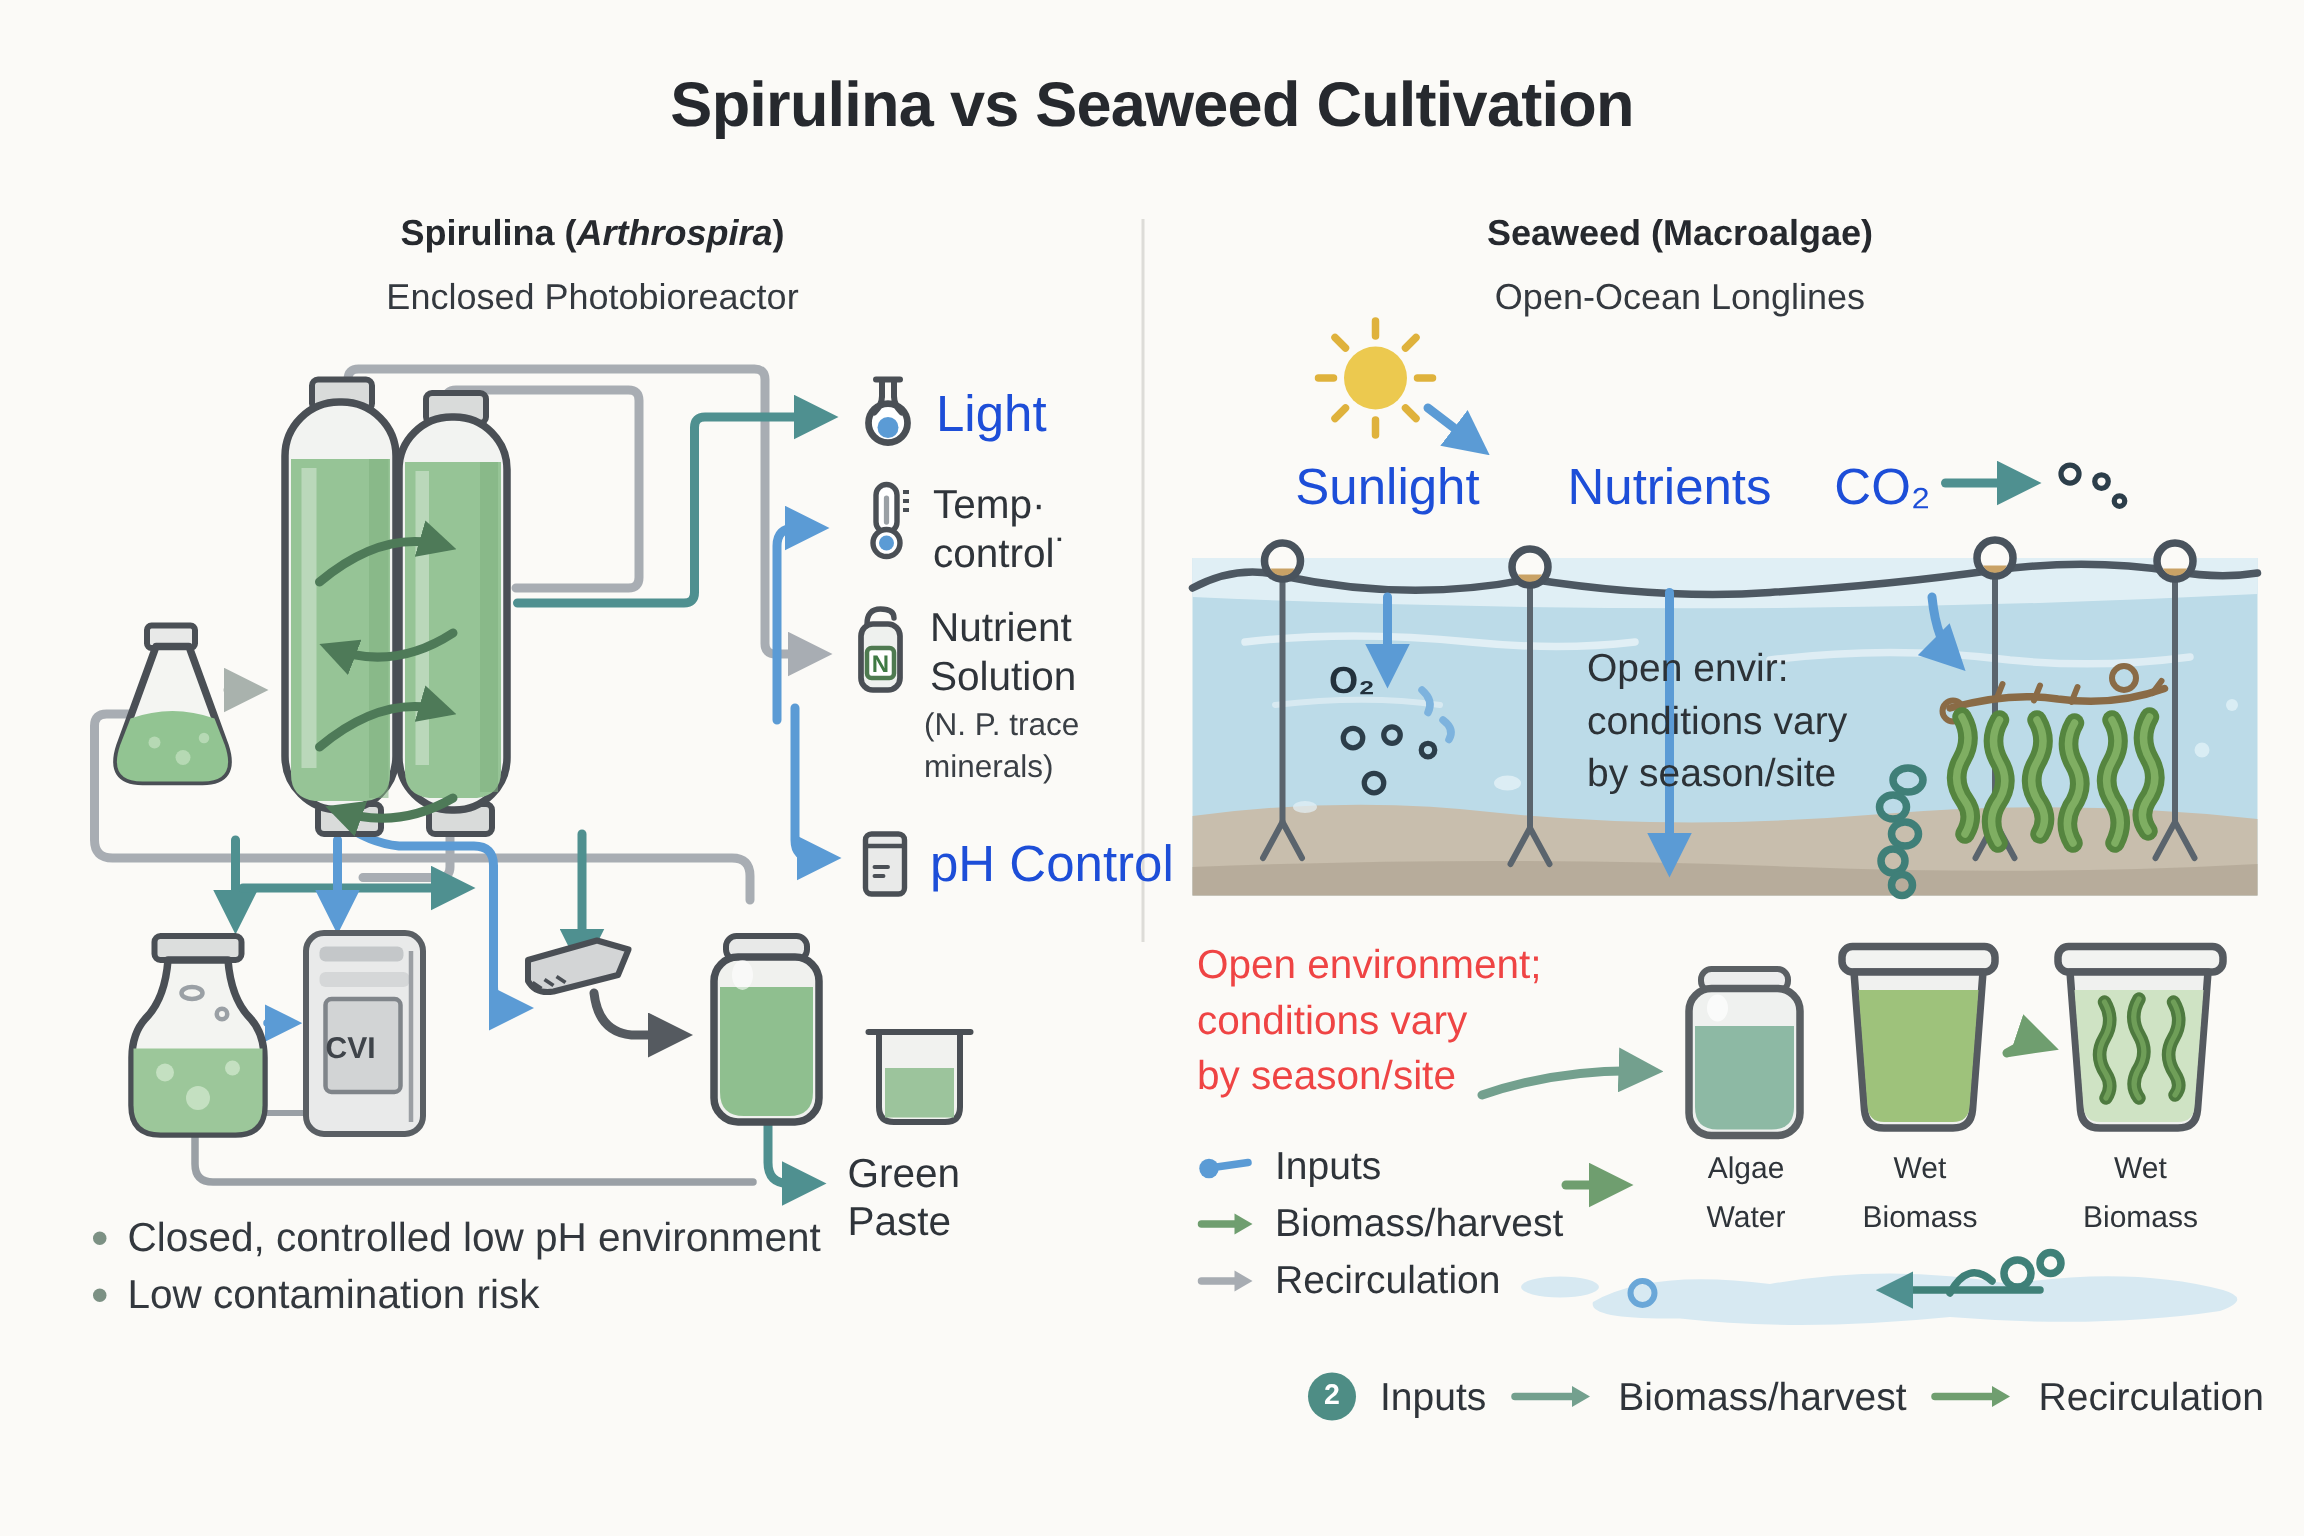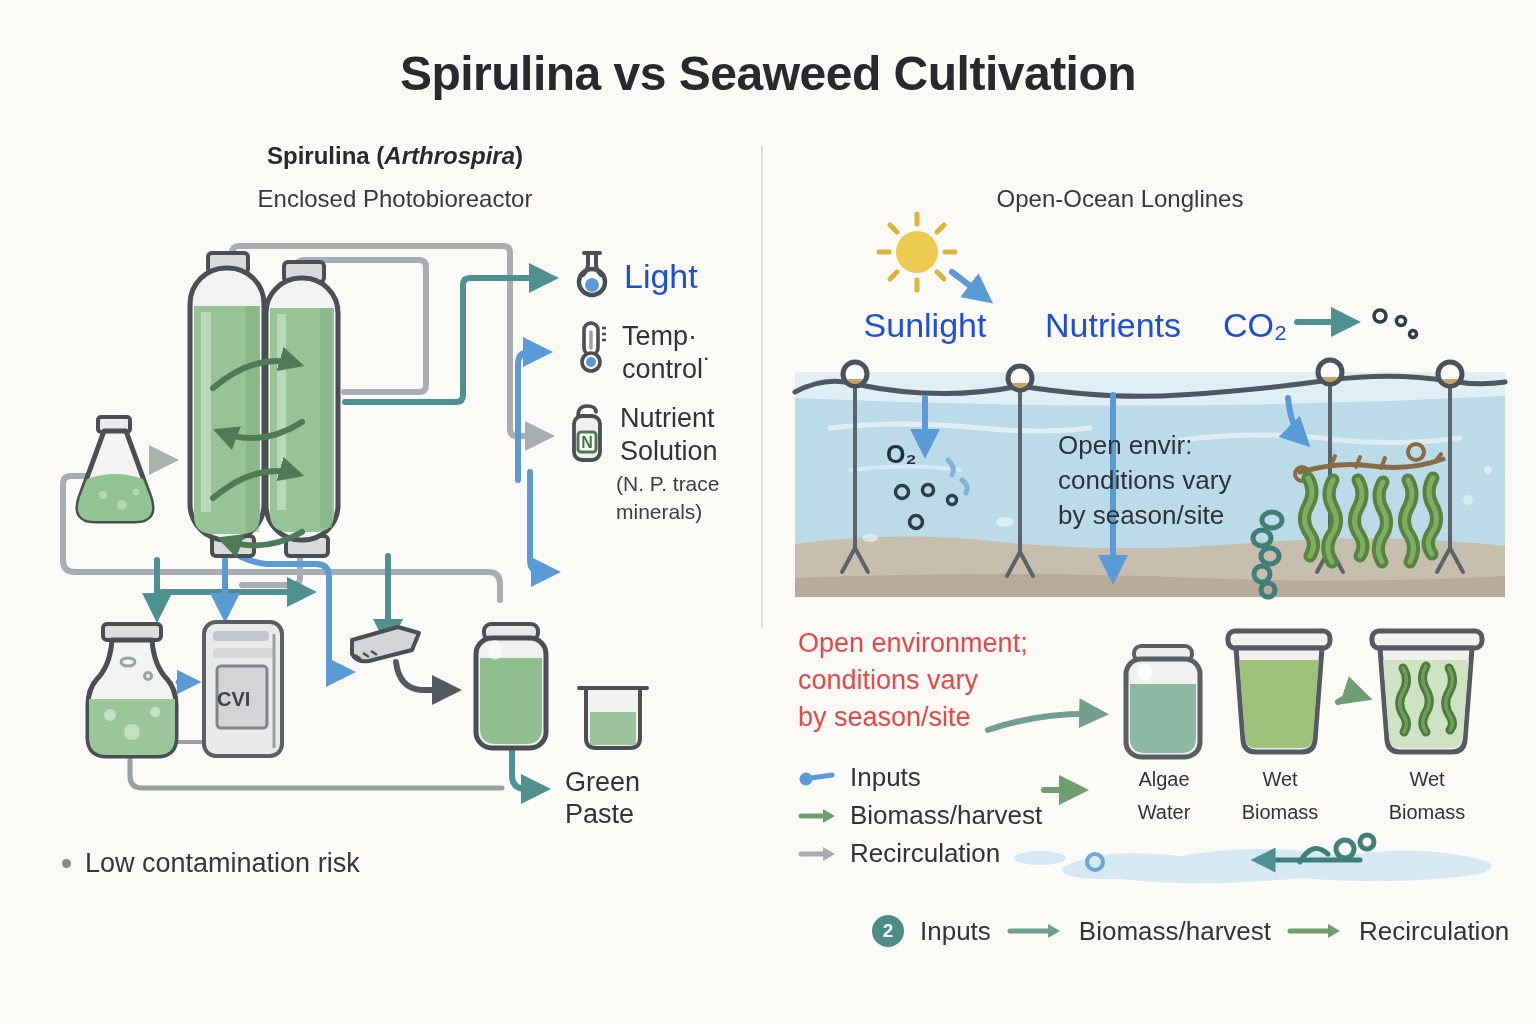--- a/index.html
+++ b/index.html
@@ -1,19 +1,19 @@
 <!DOCTYPE html>
 <html><head>
 <meta charset="utf-8">
 <style>
   html,body{margin:0;padding:0;}
   body{font-family:"Liberation Sans", sans-serif; background:#fbfaf7;}
   #stage{position:relative;width:1536px;height:1024px;background:#fbfaf7;overflow:hidden;color:#2b3036;}
   .abs{position:absolute;}
-  .title{left:0;top:46px;width:1536px;text-align:center;font-size:48px;font-weight:700;letter-spacing:-0.5px;color:#26292e;}
+  .title{left:0;top:46px;width:1536px;text-align:center;font-size:42px;font-weight:700;letter-spacing:-0.5px;color:#26292e;}
   .hd{font-size:24px;font-weight:700;text-align:center;color:#26292e;}
   .sub{font-size:24px;font-weight:400;text-align:center;color:#34393f;}
   .lbl{font-size:34px;color:#1d4ed8;}
   .lbl2{font-size:27px;line-height:33px;color:#2f343a;}
   .note{font-size:21px;line-height:28px;color:#3a3f45;}
   .row{display:flex;align-items:center;gap:12px;}
   .rowtop{display:flex;align-items:flex-start;gap:12px;}
   .bullet-row{display:flex;align-items:center;gap:14px;font-size:27px;color:#33383e;}
   .dot{width:9px;height:9px;border-radius:50%;background:#7c9184;flex:0 0 auto;}
   .watertext{font-size:26px;line-height:35px;color:#2c3237;}
@@ -308,20 +308,21 @@
     </g>
   </svg>
 
   <div class="abs title">Spirulina vs Seaweed Cultivation</div>
 
   <div class="abs hd" style="left:130px;top:142px;width:530px;">
     <span>Spirulina (</span><i>Arthrospira</i><span>)</span>
   </div>
   <div class="abs sub" style="left:130px;top:185px;width:530px;">Enclosed Photobioreactor</div>
 
+  <div class="abs hd" style="left:860px;top:142px;width:520px;">Seaweed (Macroalgae)</div>
   <div class="abs sub" style="left:860px;top:185px;width:520px;">Open-Ocean Longlines</div>
 
   <div class="abs divider" style="left:761px;top:146px;"></div>
 
   <div class="abs row" style="left:572px;top:250px;">
     <svg width="40" height="52" viewBox="0 0 40 52">
       <path d="M12,3 H28 M16,3 V14 M24,3 V14" stroke="#4a4f55" stroke-width="4" stroke-linecap="round" fill="none"></path>
       <circle cx="20" cy="32" r="13" fill="#ffffff" stroke="#4a4f55" stroke-width="4.5"></circle>
       <path d="M16,14 Q16,20 11,25 M24,14 Q24,20 29,25" stroke="#4a4f55" stroke-width="4" fill="none" stroke-linecap="round"></path>
       <circle cx="20" cy="35" r="7" fill="#5b9bd5"></circle>
@@ -353,29 +354,41 @@
     <div class="lbl2">
       <div>Nutrient</div>
       <div>Solution</div>
     </div>
   </div>
   <div class="abs note" style="left:616px;top:470px;">
     <div>(N. P. trace</div>
     <div>minerals)</div>
   </div>
 
+  <div class="abs row" style="left:572px;top:552px;">
+    <svg width="36" height="48" viewBox="0 0 36 48">
+      <rect x="5" y="4" width="26" height="40" rx="4" fill="#e9eae9" stroke="#4a4f55" stroke-width="3.6"></rect>
+      <path d="M5,12 H31" stroke="#4a4f55" stroke-width="3"></path>
+      <path d="M11,26 h9 M11,32 h6" stroke="#4a4f55" stroke-width="2.6" stroke-linecap="round"></path>
+    </svg>
+    <span class="lbl">pH Control</span>
+  </div>
 
   <div class="abs cvi" style="left:217px;top:688px;width:50px;">CVI</div>
 
 
   <div class="abs greenpaste" style="left:565px;top:766px;">
     <div>Green</div>
     <div>Paste</div>
   </div>
 
+  <div class="abs bullet-row" style="left:62px;top:810px;">
+    <span class="dot"></span>
+    <span>Closed, controlled low pH environment</span>
+  </div>
   <div class="abs bullet-row" style="left:62px;top:848px;">
     <span class="dot"></span>
     <span>Low contamination risk</span>
   </div>
 
   <div class="abs lbl" style="left:855px;top:306px;width:140px;text-align:center;">Sunlight</div>
   <div class="abs lbl" style="left:1043px;top:306px;width:140px;text-align:center;">Nutrients</div>
   <div class="abs lbl" style="left:1220px;top:306px;width:70px;text-align:center;">CO₂</div>
 
   <div class="abs" style="left:886px;top:440px;font-size:25px;font-weight:600;color:#22313c;">O₂</div>

